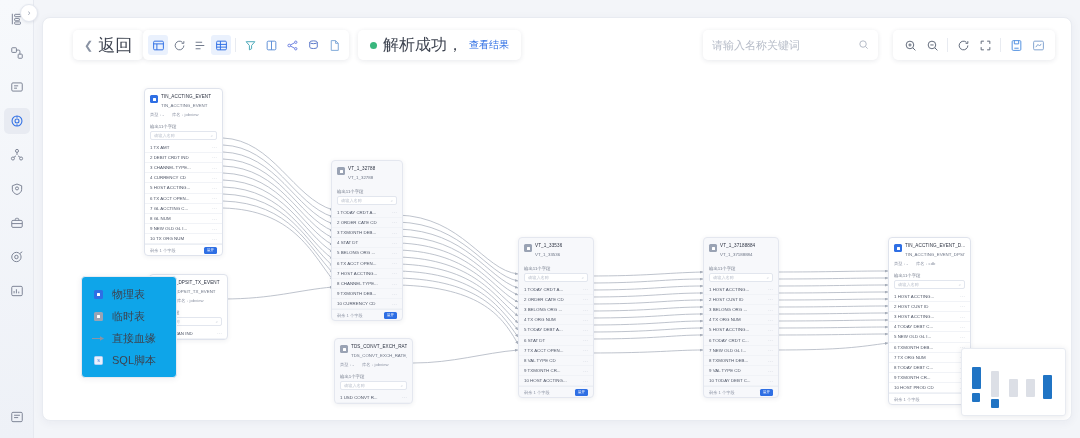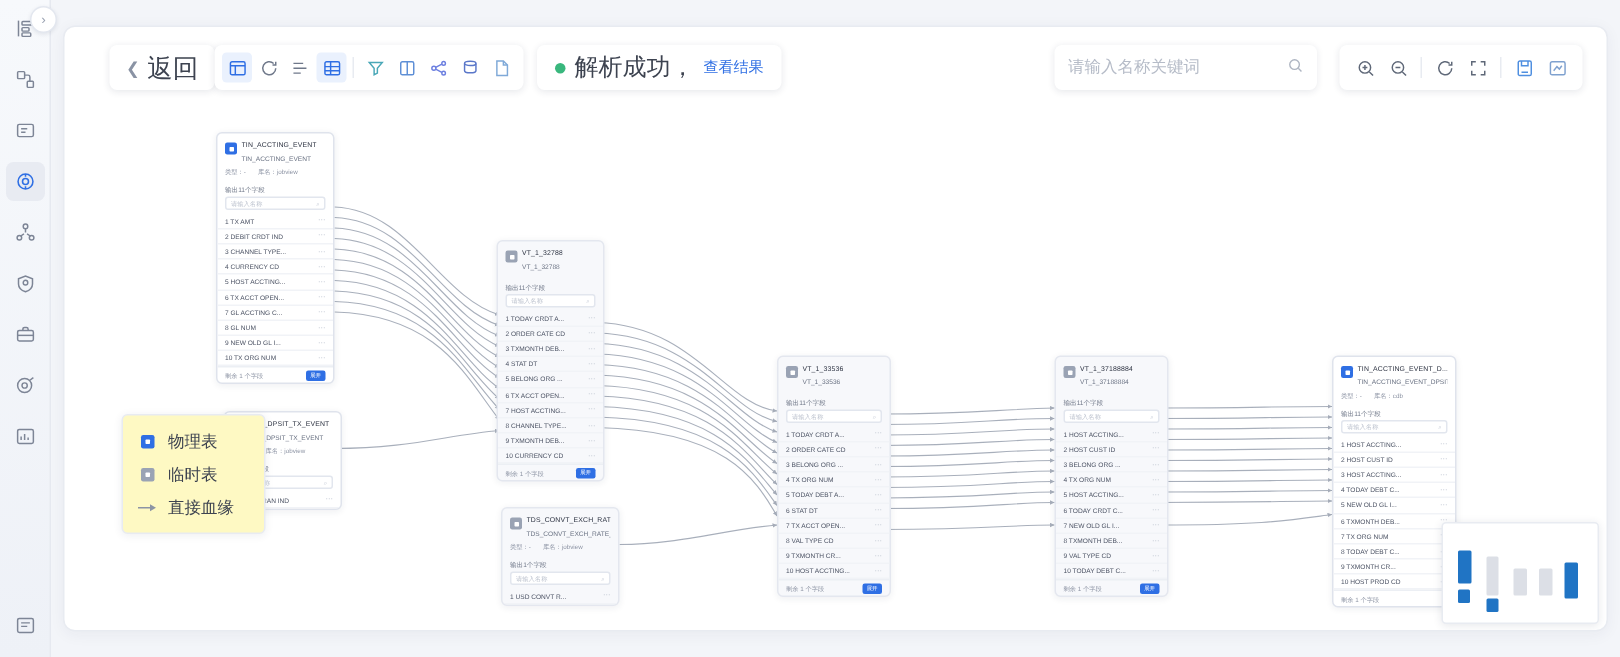--- a/index.html
+++ b/index.html
@@ -130,21 +130,21 @@
   }
   .n-foot .rm { font-size:4.2px; color:#8e95a5; }
   .n-foot .btn {
     background:#2f6fe4; color:#fff; font-size:3.6px; border-radius:1.5px;
     padding:1.5px 3px; line-height:1;
   }
 
   
   .legend {
     position:absolute; left:38px; top:258px; width:96px;
-    background:#fef9c3; border:1px solid #e8ebf1; border-radius:4px;
+    background:#0ea5e9; border:1px solid #e8ebf1; border-radius:4px;
     box-shadow:0 1px 6px rgba(30,40,70,.07); padding:6px 0; z-index:15;
   }
   .lg-row { display:flex; align-items:center; gap:7px; padding:3.5px 10px; }
   .lg-ic { width:13px; display:flex; align-items:center; justify-content:center; flex:none; }
   .lg-sq { width:9px; height:9px; border-radius:1.5px; display:flex; align-items:center; justify-content:center; }
   .lg-sq.blue { background:#2f6fe4; }
   .lg-sq.gray { background:#9aa3b4; }
   .lg-sq i { width:3px; height:3px; background:#fff; border-radius:.5px; display:block; }
   .lg-sq.sql { background:#eaf1fd; border:1px solid #b9d0f5; }
   .lg-sq.sql u { font-size:4px; color:#2f6fe4; text-decoration:none; }
@@ -827,20 +827,28 @@
       </div>
       <div class="lg-row">
         <span class="lg-ic">
           <svg width="13" height="7" viewBox="0 0 13 7">
               <path d="M0 3.5h8" stroke="#8c94a4" stroke-width="1"></path>
               <path d="M8 1.2 12 3.5 8 5.8z" fill="#8c94a4"></path>
             </svg>
         </span>
         <span class="lg-lbl">直接血缘</span>
       </div>
+      <div class="lg-row">
+        <span class="lg-ic">
+            <span class="lg-sq sql">
+              <u>S</u>
+            </span>
+          </span>
+        <span class="lg-lbl">SQL脚本</span>
+      </div>
     </div>
 
     <div class="minimap">
       <div id="mm-layer">
           <div class="mm-n" style="left: 10px; top: 18px; width: 9px; height: 22px; background: rgb(32, 116, 196);"></div>
           <div class="mm-n" style="left: 10px; top: 44px; width: 8px; height: 9px; background: rgb(32, 116, 196);"></div>
           <div class="mm-n" style="left: 29px; top: 22px; width: 8px; height: 26px; background: rgb(220, 223, 230);"></div>
           <div class="mm-n" style="left: 29px; top: 50px; width: 8px; height: 9px; background: rgb(32, 116, 196);"></div>
           <div class="mm-n" style="left: 47px; top: 30px; width: 9px; height: 18px; background: rgb(220, 223, 230);"></div>
           <div class="mm-n" style="left: 64px; top: 30px; width: 9px; height: 18px; background: rgb(220, 223, 230);"></div>

